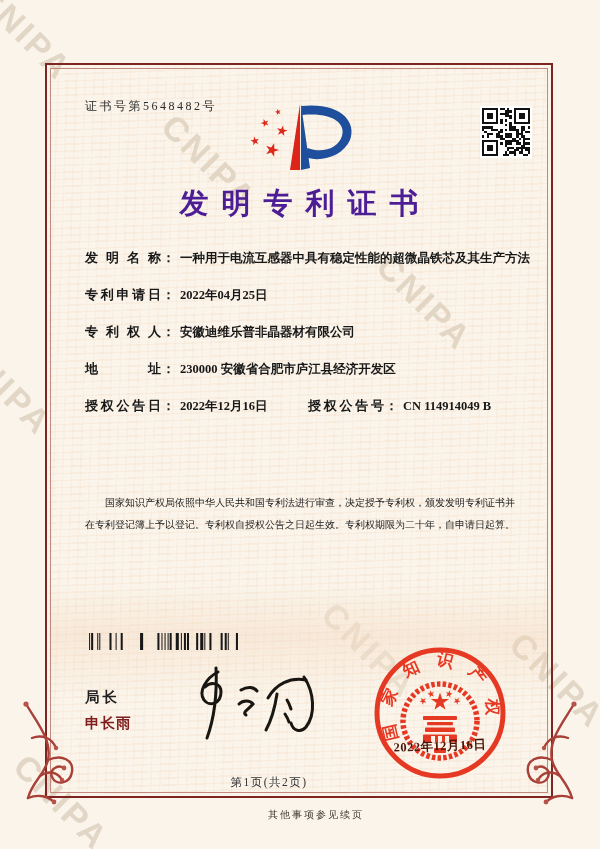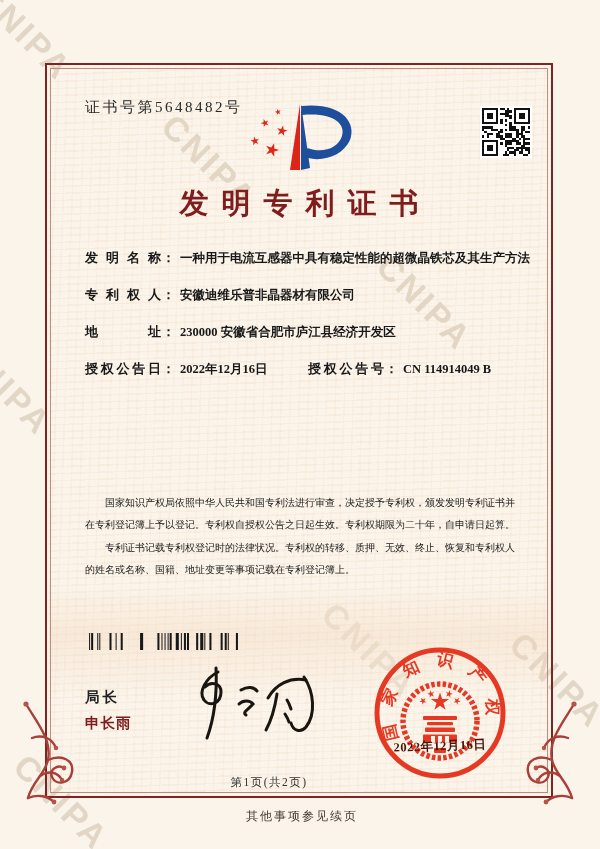--- a/index.html
+++ b/index.html
@@ -42,27 +42,27 @@
       repeating-linear-gradient(178deg, rgba(238,206,178,0.20) 0 1.5px, rgba(255,255,255,0) 1.5px 7px);
   }
   .warmband{
     left:49px;top:585px;width:500px;height:112px;
     background:linear-gradient(180deg, rgba(243,213,185,0) 0%, rgba(243,213,185,0.35) 45%, rgba(243,213,185,0) 100%);
   }
   .flourish{left:18px;top:698px;width:92px;height:108px;}
   .flourish.right{left:auto;right:18px;transform:scaleX(-1);}
   
   .cert-no{
-    left:85px;top:98px;font-size:15px;letter-spacing:2.5px;color:#2a2a2a;
+    left:85px;top:98px;font-size:12px;letter-spacing:2.5px;color:#2a2a2a;
   }
   .logo{left:243px;top:102px;width:115px;height:74px;}
   .qr{left:480px;top:106px;width:48px;height:48px;background:#fff;padding:2px;}
   .title{
     left:45px;top:184px;width:508px;text-align:center;
-    font-size:29px;font-weight:700;letter-spacing:13px;text-indent:13px;color:#7f1d1d;
+    font-size:29px;font-weight:700;letter-spacing:13px;text-indent:13px;color:#4c1d95;
   }
   
   .rows{left:85px;top:248px;width:440px;}
   .row{margin-bottom:17px;line-height:19px;font-size:13px;font-weight:700;color:#181818;white-space:nowrap;font-family:Liberation Serif, serif;}
   .lbl{display:inline-block;width:76px;text-align:justify;text-align-last:justify;vertical-align:top;}
   .colon{padding:0 5px 0 1px;}
   .val{font-size:12.5px;}
   .val-fixed{display:inline-block;width:128px;}
   
   .body-text{
@@ -77,21 +77,21 @@
   .director-name{left:85px;top:714px;font-family:"Liberation Sans","DejaVu Sans",sans-serif;
     font-size:14.5px;font-weight:700;letter-spacing:1px;color:#7f1d1d;}
   .signature{left:178px;top:664px;width:150px;height:80px;}
   .seal{left:372px;top:645px;width:136px;height:136px;opacity:0.95;}
   .seal-date{
     left:368px;top:738px;width:144px;text-align:center;
     font-size:12.5px;font-weight:700;letter-spacing:0.5px;color:#4a1409;
     transform:rotate(-2deg);
   }
   .page-info{left:45px;top:775px;width:448px;text-align:center;font-size:11.5px;letter-spacing:1.5px;color:#333;}
-  .cont-note{left:48px;top:808px;width:508px;text-align:center;font-size:12px;letter-spacing:2px;color:#463a30;}
+  .cont-note{left:62px;top:808px;width:508px;text-align:center;font-size:10px;letter-spacing:2px;color:#463a30;}
 </style>
 </head>
 <body>
 
 <svg width="0" height="0" style="position:absolute">
   <defs>
     <path id="star-path" d="M0 -10 L2.25 -3.09 L9.51 -3.09 L3.63 1.18 L5.88 8.09 L0 3.82 L-5.88 8.09 L-3.63 1.18 L-9.51 -3.09 L-2.25 -3.09 Z"></path>
   </defs>
 </svg>
 
@@ -297,33 +297,35 @@
     <rect x="2" y="16" width="3" height="3" fill="#111"></rect>
   </svg>
 
 <div class="abs title">发明专利证书</div>
 
 <div class="abs rows">
   <div class="row">
     <span class="lbl">发明名称</span><span class="colon">：</span><span class="val">一种用于电流互感器中具有稳定性能的超微晶铁芯及其生产方法</span>
   </div>
   <div class="row">
+    <span class="lbl">专利申请日</span><span class="colon">：</span><span class="val">2022年04月25日</span>
+  </div>
+  <div class="row">
     <span class="lbl">专利权人</span><span class="colon">：</span><span class="val">安徽迪维乐普非晶器材有限公司</span>
   </div>
   <div class="row">
     <span class="lbl">地址</span><span class="colon">：</span><span class="val">230000  安徽省合肥市庐江县经济开发区</span>
   </div>
   <div class="row">
     <span class="lbl">授权公告日</span><span class="colon">：</span><span class="val val-fixed">2022年12月16日</span><span class="lbl">授权公告号</span><span class="colon">：</span><span class="val">CN 114914049 B</span>
   </div>
 </div>
 
 <div class="abs body-text">
   <p>国家知识产权局依照中华人民共和国专利法进行审查，决定授予专利权，颁发发明专利证书并在专利登记簿上予以登记。专利权自授权公告之日起生效。专利权期限为二十年，自申请日起算。</p>
-  <p>专利证书记载专利权登记时的法律状况。专利权的转移、质押、无效、终止、恢复和专利权人的姓名或名称、国籍、地址变更等事项记载在专利登记簿上。</p>
 </div>
 
 <svg class="abs barcode" viewBox="0 0 152 17" preserveAspectRatio="none" fill="#181818">
     <rect x="4" y="0" width="1" height="17"></rect>
     <rect x="6" y="0" width="2" height="17"></rect>
     <rect x="12" y="0" width="1" height="17"></rect>
     <rect x="14" y="0" width="1" height="17"></rect>
     <rect x="24" y="0" width="2" height="17"></rect>
     <rect x="30" y="0" width="1" height="17"></rect>
     <rect x="35" y="0" width="2" height="17"></rect>

